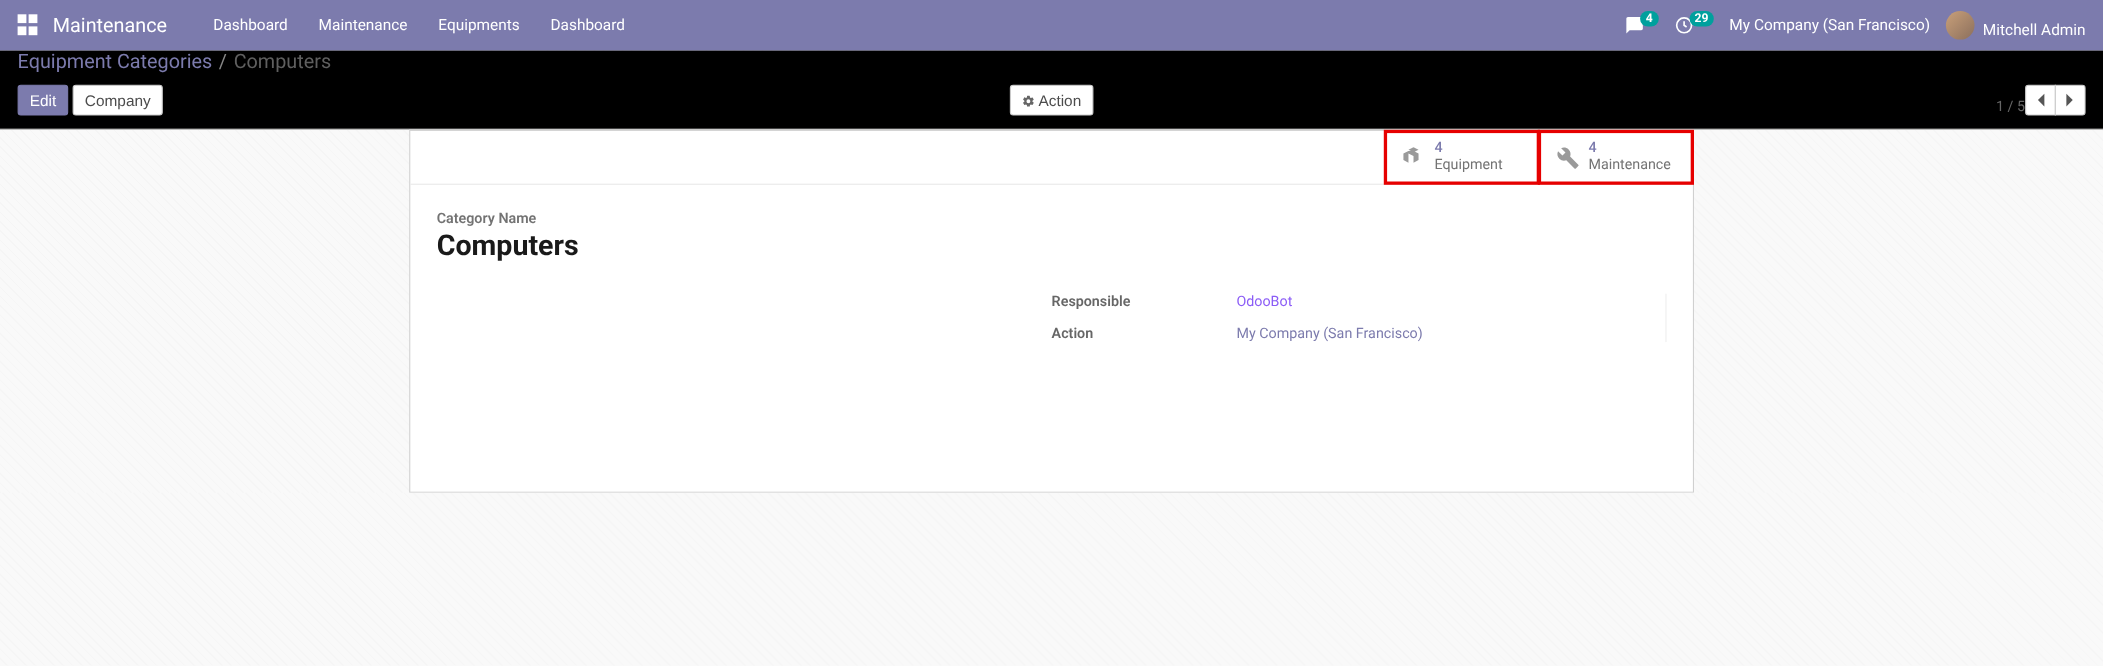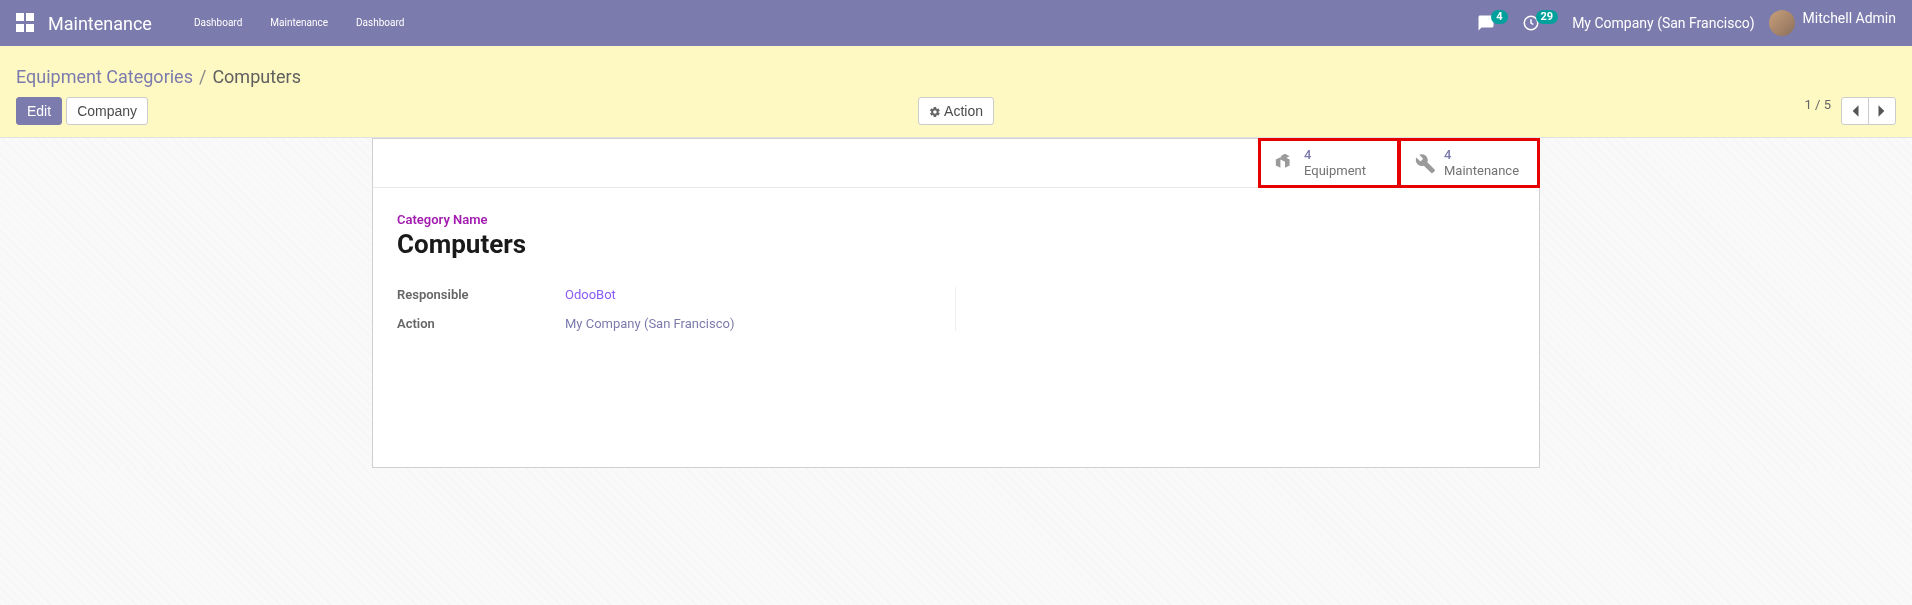--- a/index.html
+++ b/index.html
@@ -17,80 +17,81 @@
   height: 46px;
   display: flex;
   align-items: center;
   padding: 0 16px;
   color: #fff;
 }
 .topnav .apps-icon { width: 20px; height: 20px; margin-right: 12px; display:flex; flex-wrap:wrap; gap:2px;}
 .topnav .apps-icon span{width:8px;height:8px;background:#fff;}
 .topnav .brand { font-size: 18px; font-weight:400; margin-right: 28px; }
 .topnav .menu { display:flex; gap:0; }
-.topnav .menu a { color:#fff; text-decoration:none; padding:0 14px; line-height:46px; font-size:10px;}
+.topnav .menu a { color:#fff; text-decoration:none; padding:0 14px; line-height:46px; font-size:14px;}
 .topnav .right { margin-left:auto; display:flex; align-items:center; gap:14px;}
 .badge-wrap{position:relative; display:flex; align-items:center;}
 .badge{background:#00a09d; color:#fff; font-size:11px; font-weight:bold; border-radius:8px; padding:0 5px; line-height:14px; margin-left:-4px; position:relative; top:-6px;}
 .topnav .company{font-size:14px;}
 .avatar{width:26px;height:26px;border-radius:50%;background:linear-gradient(135deg,#c9a07a,#8b6f5c);}
-.user{display:flex;align-items:flex-start;gap:8px;font-size:14px;}
+.user{display:flex;align-items:flex-end;gap:8px;font-size:14px;}
 
 
-.controlbar{background:#fef9c3; padding:20px 16px 12px; border-bottom:1px solid #e2e2e0;}
+.controlbar{background:#000000; padding:0 16px 12px; border-bottom:1px solid #e2e2e0;}
 .breadcrumb{font-size:18px; color:#7c7bad; margin-bottom:10px; display:flex; align-items:center; gap:6px;}
 .breadcrumb .sep{color:#888;}
 .breadcrumb .current{color:#5f5f5f;}
 .controlrow{display:flex;align-items:center;}
 .btn{border:1px solid #ccc; background:#fff; color:#4c4c4c; padding:5px 10px; font-size:14px; border-radius:3px; cursor:pointer;}
 .btn.primary{background:#7c7bad; border-color:#7c7bad; color:#fff;}
 .btn + .btn{margin-left:4px;}
 .center-actions{margin-left:auto; margin-right:auto; position:absolute; left:50%; transform:translateX(-50%);}
-.pager{margin-left:auto; display:flex; align-items:flex-start; gap:10px; color:#666;}
+.pager{margin-left:auto; display:flex; align-items:flex-end; color:#666;}
 .pager .nav{display:flex;}
 .pager .nav button{border:1px solid #ccc;background:#fff;width:28px;height:28px;display:flex;align-items:center;justify-content:center;cursor:pointer;}
 .pager .nav button:first-child{border-radius:3px 0 0 3px;}
 .pager .nav button:last-child{border-radius:0 3px 3px 0; margin-left:-1px;}
 
 
 .sheet-wrap{padding:0; display:flex; justify-content:center;}
 .sheet{background:#fff; border:1px solid #d0d0d0; width:1168px; max-width:calc(100% - 32px); margin-top:0; min-height:330px; position:relative;}
 .stat-buttons{display:flex; justify-content:flex-end; border-bottom:1px solid #e9e9e9;}
 .stat-btn{border:1px solid #ccc; border-top:none; border-right:none; display:flex; align-items:center; gap:8px; padding:8px 14px; min-width:140px; cursor:pointer; color:#7c7bad; position:relative;}
 .stat-btn:last-child{border-right:none;}
 .stat-btn .ico{color:#9a9a9a; font-size:20px;}
 .stat-btn .txt{display:flex;flex-direction:column; line-height:1.2;}
 .stat-btn .txt .num{color:#7c7bad; font-weight:500;}
 .stat-btn .txt .lbl{color:#737373;}
 .highlight{outline:3px solid #e60000; outline-offset:-2px;}
 
 .sheet-body{padding:24px 24px 40px;}
-.fieldlabel{font-size:13px; font-weight:600; color:#a21caf;}
+.fieldlabel{font-size:13px; font-weight:600; color:#737373;}
 .h1val{font-size:26px; font-weight:700; color:#1a1a1a; margin-top:2px; margin-bottom:28px;}
-.group{display:flex;}
+.group{display:flex;justify-content:flex-end;}
 .grow{display:grid; grid-template-columns:160px 1fr; row-gap:14px; column-gap:8px; width:50%;}
 .grow .lbl{font-weight:600; color:#666;}
 .grow .val{color:#7c7bad;}
 
 svg{display:block;}
 </style>
 </head>
 <body>
 
 <div class="topnav">
   <div class="apps-icon">
     <span></span>
       <span></span>
       <span></span>
       <span></span>
   </div>
   <div class="brand">Maintenance</div>
   <div class="menu">
     <a href="#">Dashboard</a>
     <a href="#">Maintenance</a>
+    <a href="#">Equipments</a>
     <a href="#">Dashboard</a>
   </div>
   <div class="right">
     <div class="badge-wrap">
       <svg width="18" height="18" viewBox="0 0 24 24" fill="#fff">
           <path d="M20 2H4c-1.1 0-2 .9-2 2v18l4-4h14c1.1 0 2-.9 2-2V4c0-1.1-.9-2-2-2z"></path>
         </svg>
       <span class="badge">4</span>
     </div>
     <div class="badge-wrap">

